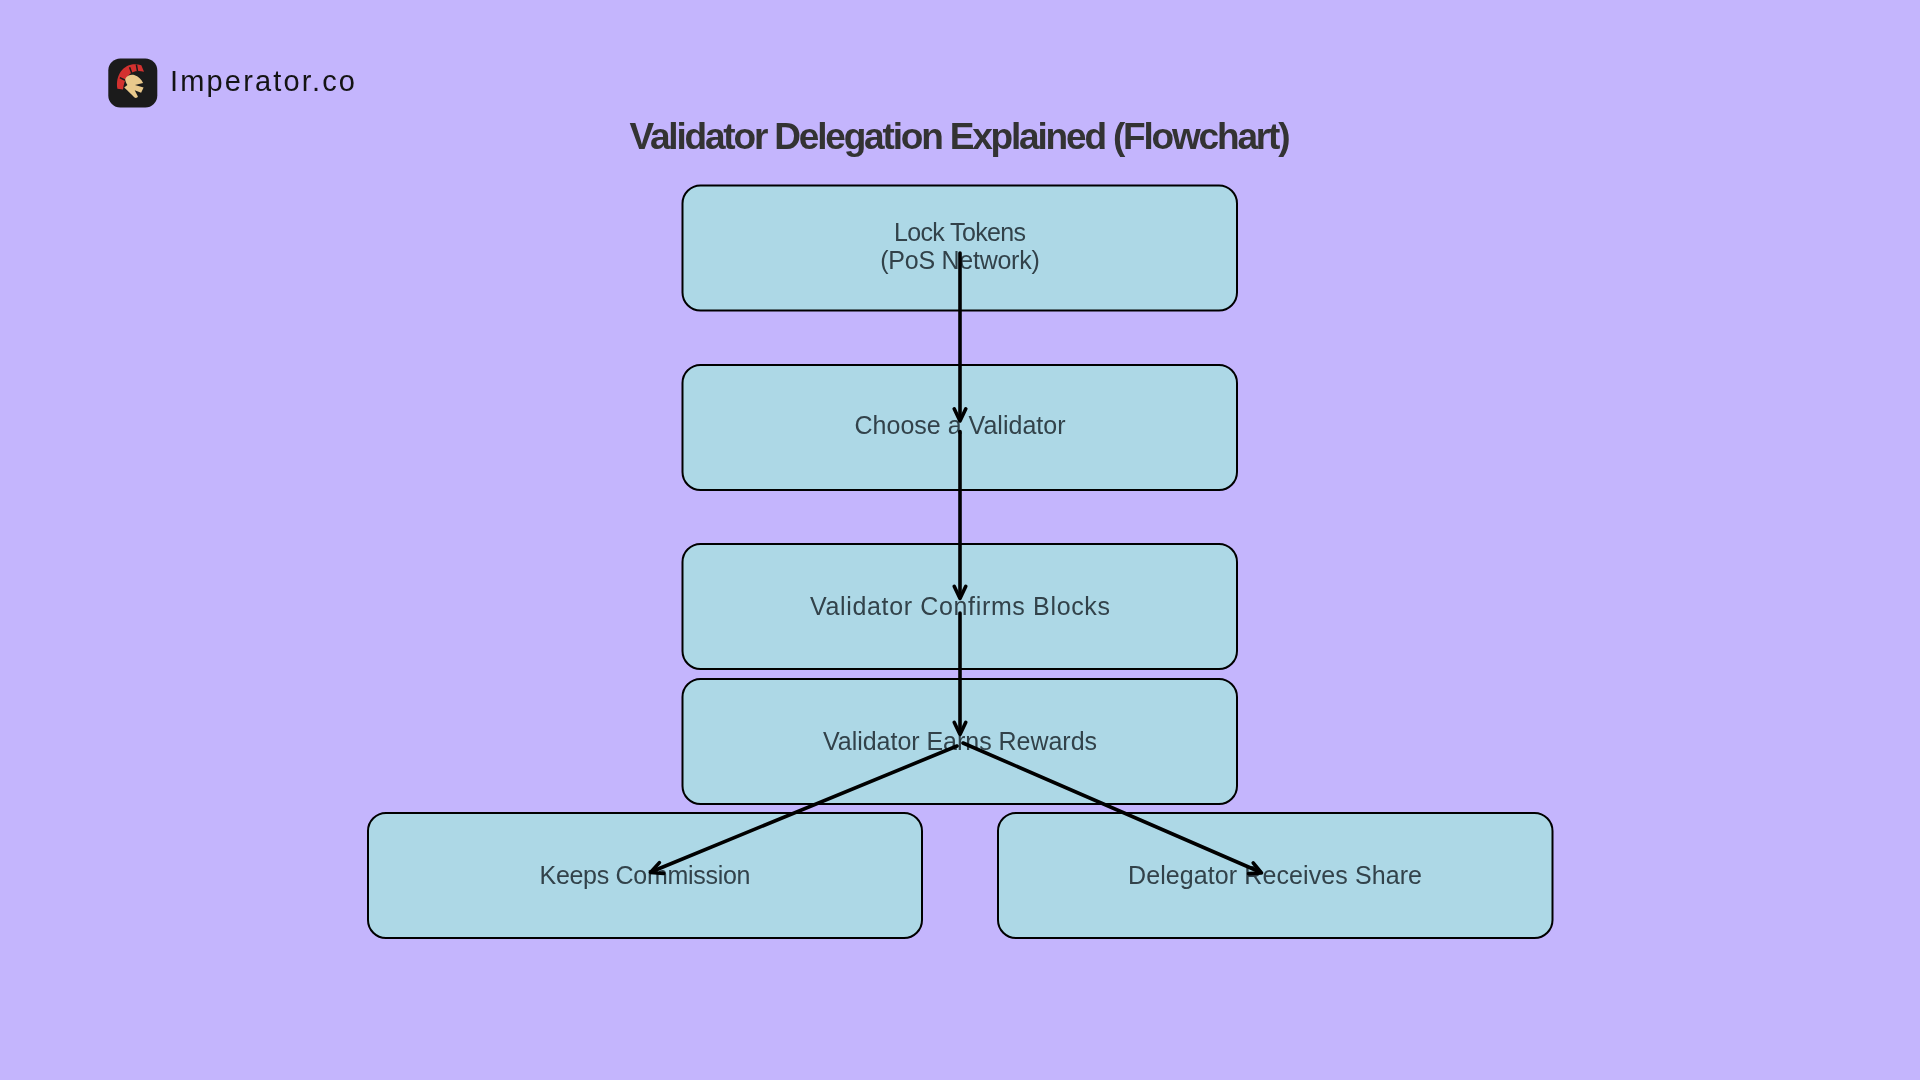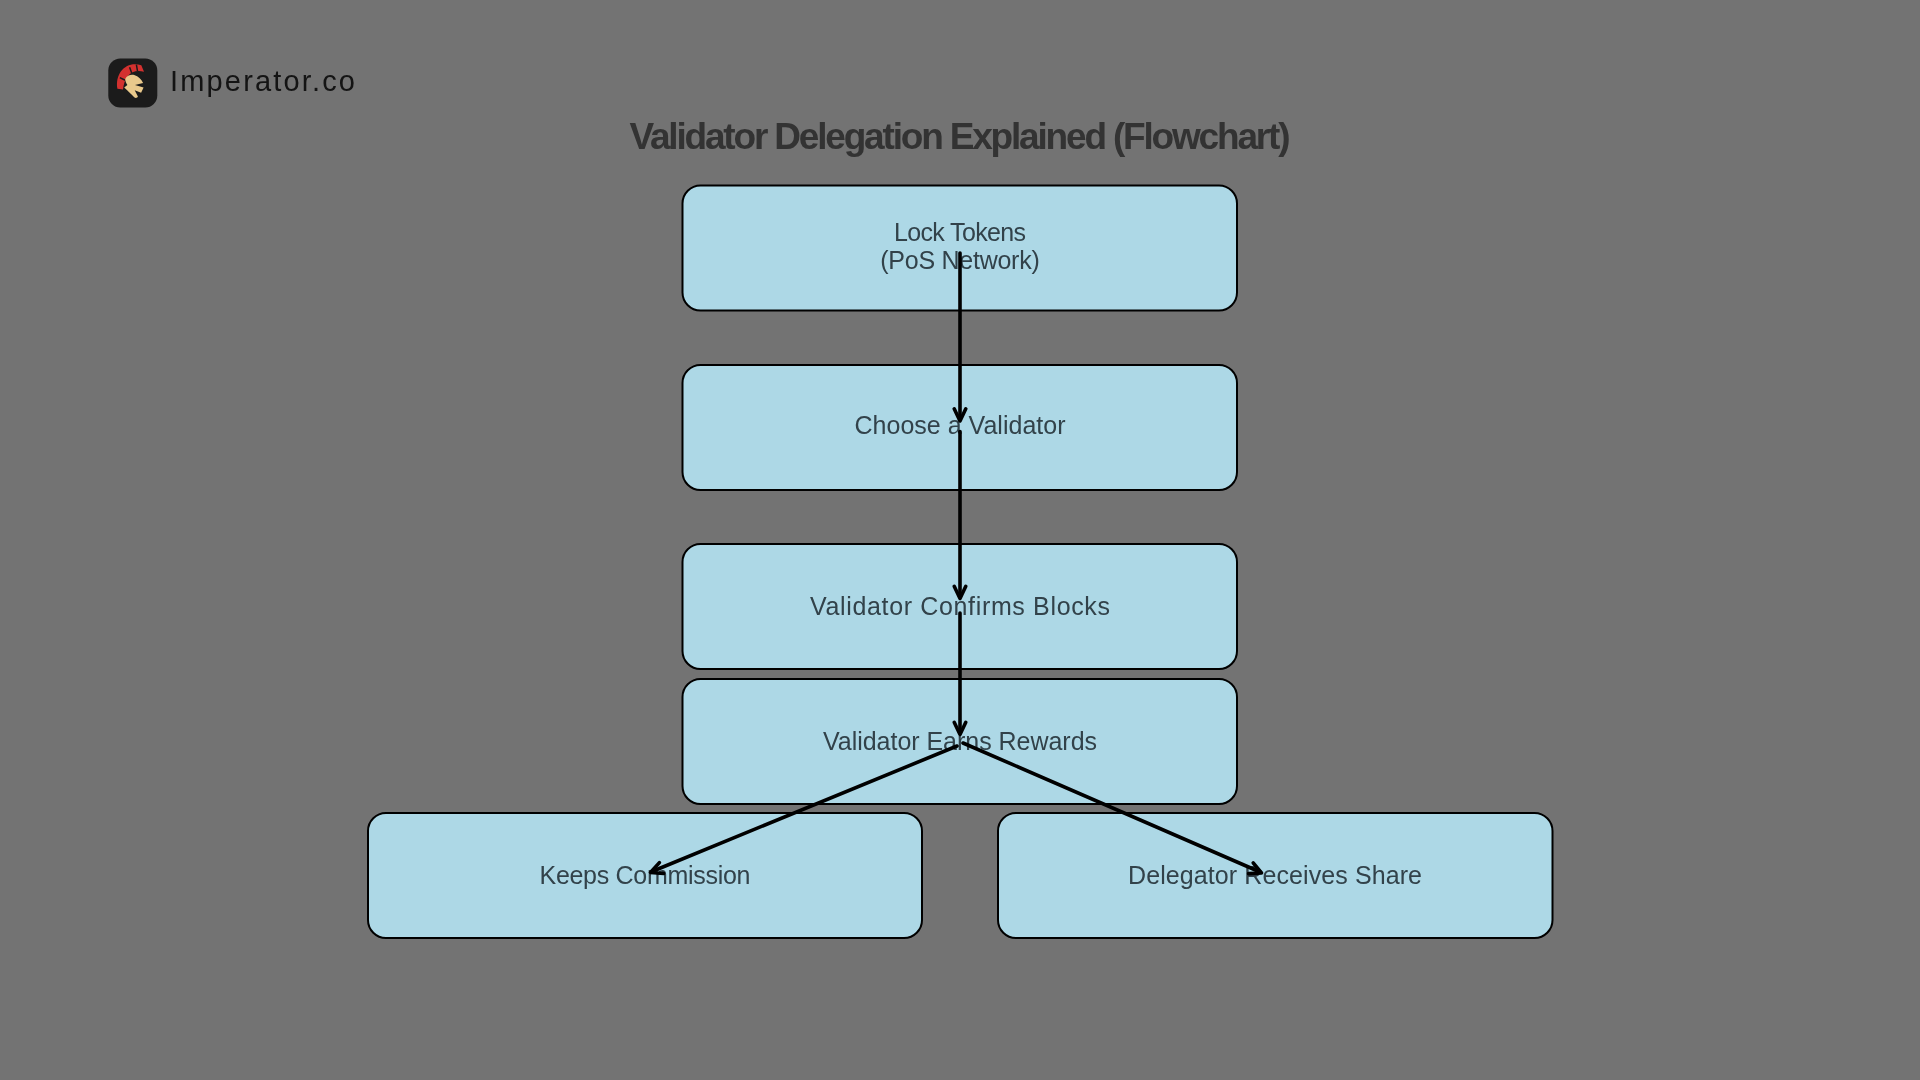--- a/index.html
+++ b/index.html
@@ -1,16 +1,16 @@
 <!DOCTYPE html>
 <html><head>
 <meta charset="utf-8">
 <style>
   html,body{margin:0;padding:0;background:#ffffff;}
-  .page{position:relative;width:1920px;height:1080px;overflow:hidden;background:#737373;}
+  .page{position:relative;width:1920px;height:1080px;overflow:hidden;background:#c4b5fd;}
   svg text{font-family:"Liberation Sans",sans-serif;}
 </style>
 </head>
 <body>
 <div class="page">
 <svg width="1920" height="1080" viewBox="0 0 1920 1080">
 
   <rect x="108.3" y="58.6" width="49" height="48.8" rx="12" fill="#1b1b1b"></rect>
   <g id="helmet">
 

